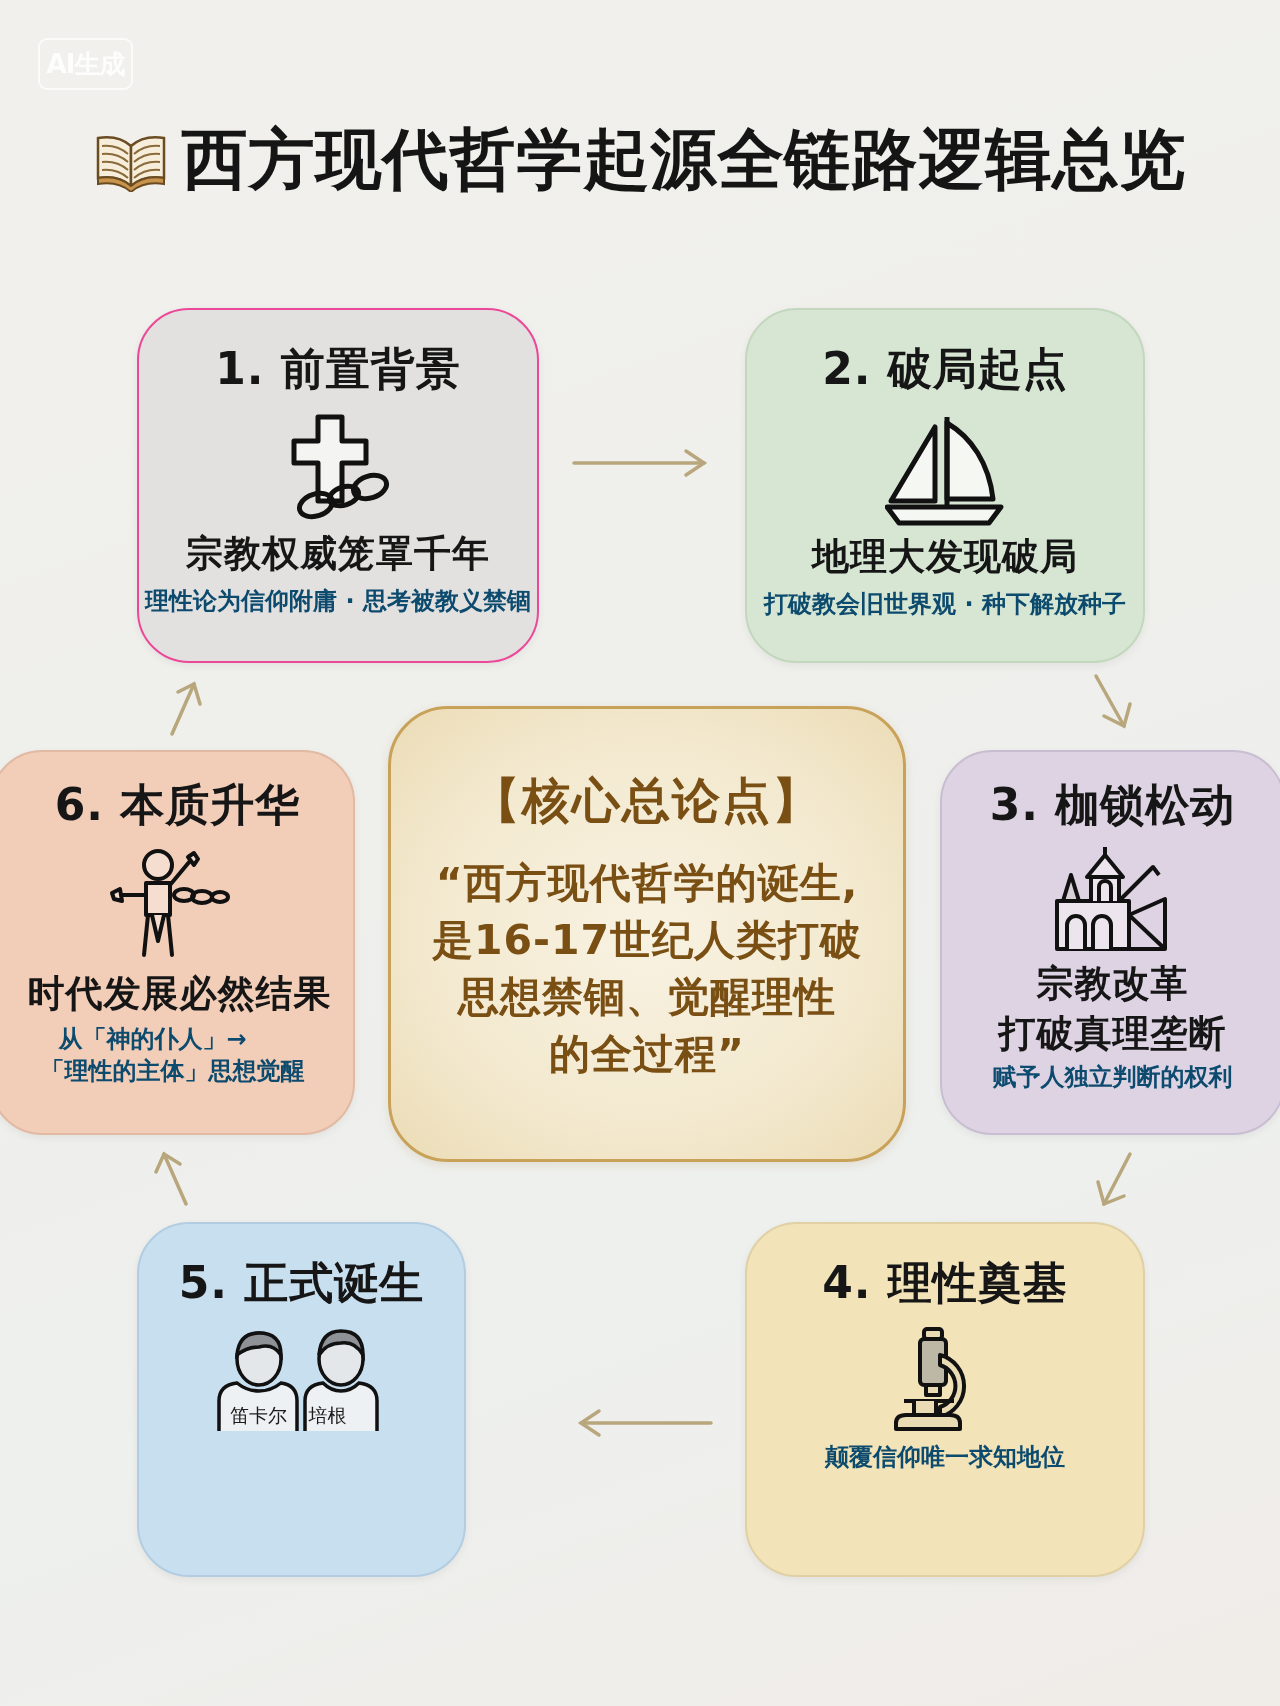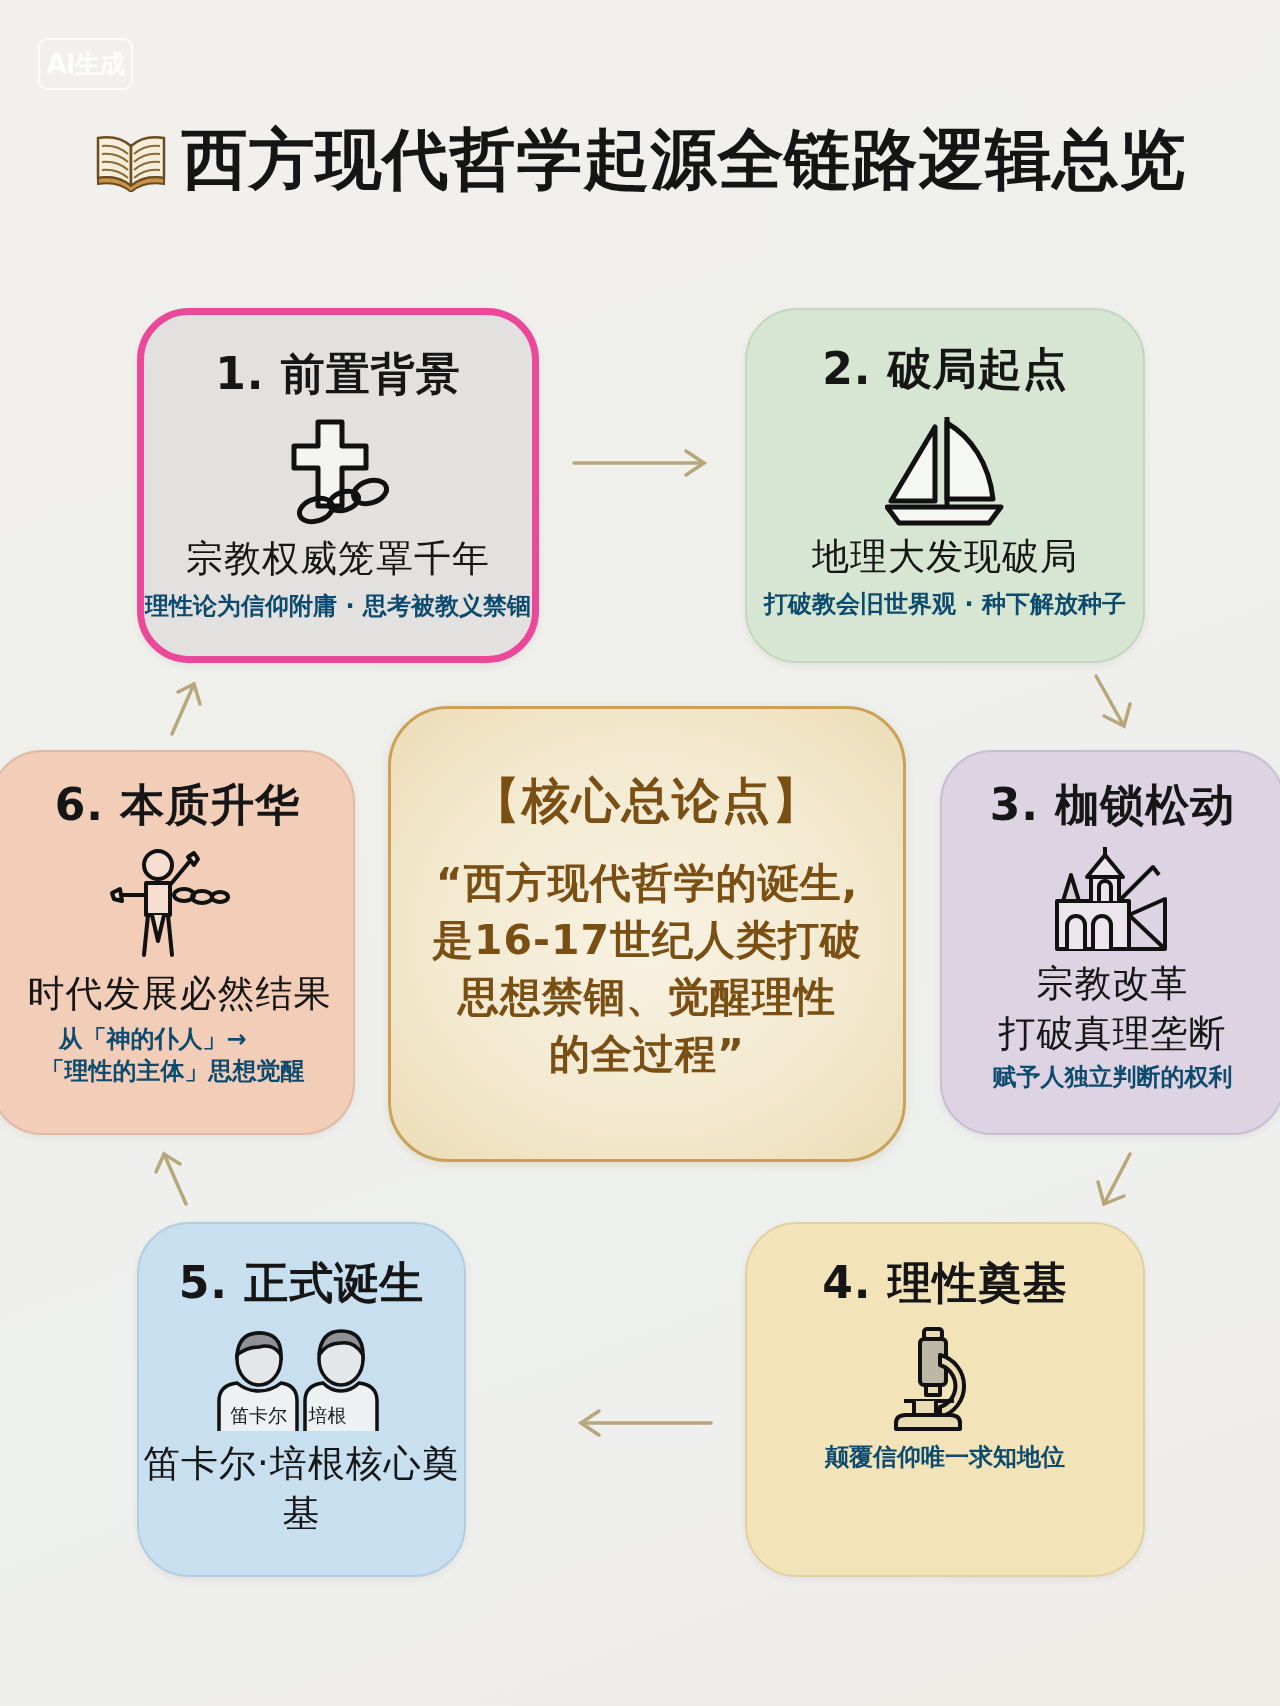--- a/index.html
+++ b/index.html
@@ -23,24 +23,24 @@
   .title-text { font-size: 66px; font-weight: bold; color: #151515; letter-spacing: 1px; }
   .book-icon { width: 74px; height: 64px; }
 
   .card {
     position: absolute; border-radius: 52px;
     box-shadow: 0 3px 8px rgba(0,0,0,0.06);
     display: flex; flex-direction: column; align-items: center; text-align: center;
   }
   .card-title { font-size: 44px; font-weight: bold; color: #161616; margin-top: 30px; letter-spacing: 1px; }
   .card-icon { margin-top: 14px; }
-  .card-head { font-size: 37px; font-weight: normal; color: #161616; line-height: 50px; letter-spacing: 1px; }
+  .card-head { font-size: 37px; font-weight: bold; color: #161616; line-height: 50px; letter-spacing: 1px; }
   .card-sub { font-size: 24px; color: #0c4a6e; margin-top: 6px; line-height: 32px; font-weight: bold; }
 
-  .c1 { left: 137px; top: 308px; width: 402px; height: 355px; background: #e2e1df; border: 7px solid #ec4899; }
+  .c1 { left: 137px; top: 308px; width: 402px; height: 355px; background: #e2e1df; border: 2px solid #ec4899; }
   .c2 { left: 745px; top: 308px; width: 400px; height: 355px; background: #d6e6d2; border: 2px solid #c3d7be; }
   .c3 { left: 940px; top: 750px; width: 345px; height: 385px; background: #ddd3e3; border: 2px solid #c9bdd1; }
   .c4 { left: 745px; top: 1222px; width: 400px; height: 355px; background: #f2e3b9; border: 2px solid #e0d0a4; }
   .c5 { left: 137px; top: 1222px; width: 329px; height: 355px; background: #c8dff0; border: 2px solid #b2cde2; }
   .c6 { left: -10px; top: 750px; width: 365px; height: 385px; background: #f2cdb8; border: 2px solid #e2b9a2; }
 
   .core {
     position: absolute; left: 388px; top: 706px; width: 518px; height: 456px;
     border-radius: 60px; border: 3px solid #c9a25a;
     background: radial-gradient(ellipse at center, #f8f2e2 0%, #f3e9cf 60%, #ecdcb6 100%);
@@ -160,21 +160,20 @@
         <path d="M20 30 Q22 8 42 8 Q64 8 64 30 Q56 18 42 22 Q30 22 20 30 Z" fill="#8e9196"></path>
         <path d="M2 106 V76 Q2 60 20 58 Q30 66 42 66 Q54 66 64 58 Q80 60 80 76 V106" fill="#eef1f3"></path>
         <ellipse cx="124" cy="34" rx="22" ry="26"></ellipse>
         <path d="M102 30 Q104 6 124 6 Q146 6 146 30 Q138 16 124 18 Q110 18 102 30 Z" fill="#8e9196"></path>
         <path d="M88 106 V76 Q88 60 106 58 Q114 66 124 66 Q134 66 142 58 Q160 60 160 76 V106" fill="#eef1f3"></path>
       </g>
     </svg>
     <span style="position:absolute; left:6px; top:78px; width:72px; font-size:19px; text-align:center;">笛卡尔</span>
     <span style="position:absolute; left:92px; top:78px; width:64px; font-size:19px; text-align:left;">培根</span>
   </div>
-  <div class="card-head" style="margin-top:6px;">笛卡尔·培根核心奠基</div>
 </div>
 
 <div class="card c6">
   <div class="card-title" style="margin-top:24px; padding-left:10px;">6. 本质升华</div>
   <div class="card-icon" style="margin-top:10px;">
     <svg width="130" height="120" viewBox="0 0 130 120">
       <g stroke="#111" stroke-width="4" fill="#f5ddcf" stroke-linejoin="round" stroke-linecap="round">
         <circle cx="50" cy="20" r="14"></circle>
         <path d="M38 38 H62 V70 H38 Z"></path>
         <path d="M62 40 L82 16"></path>

